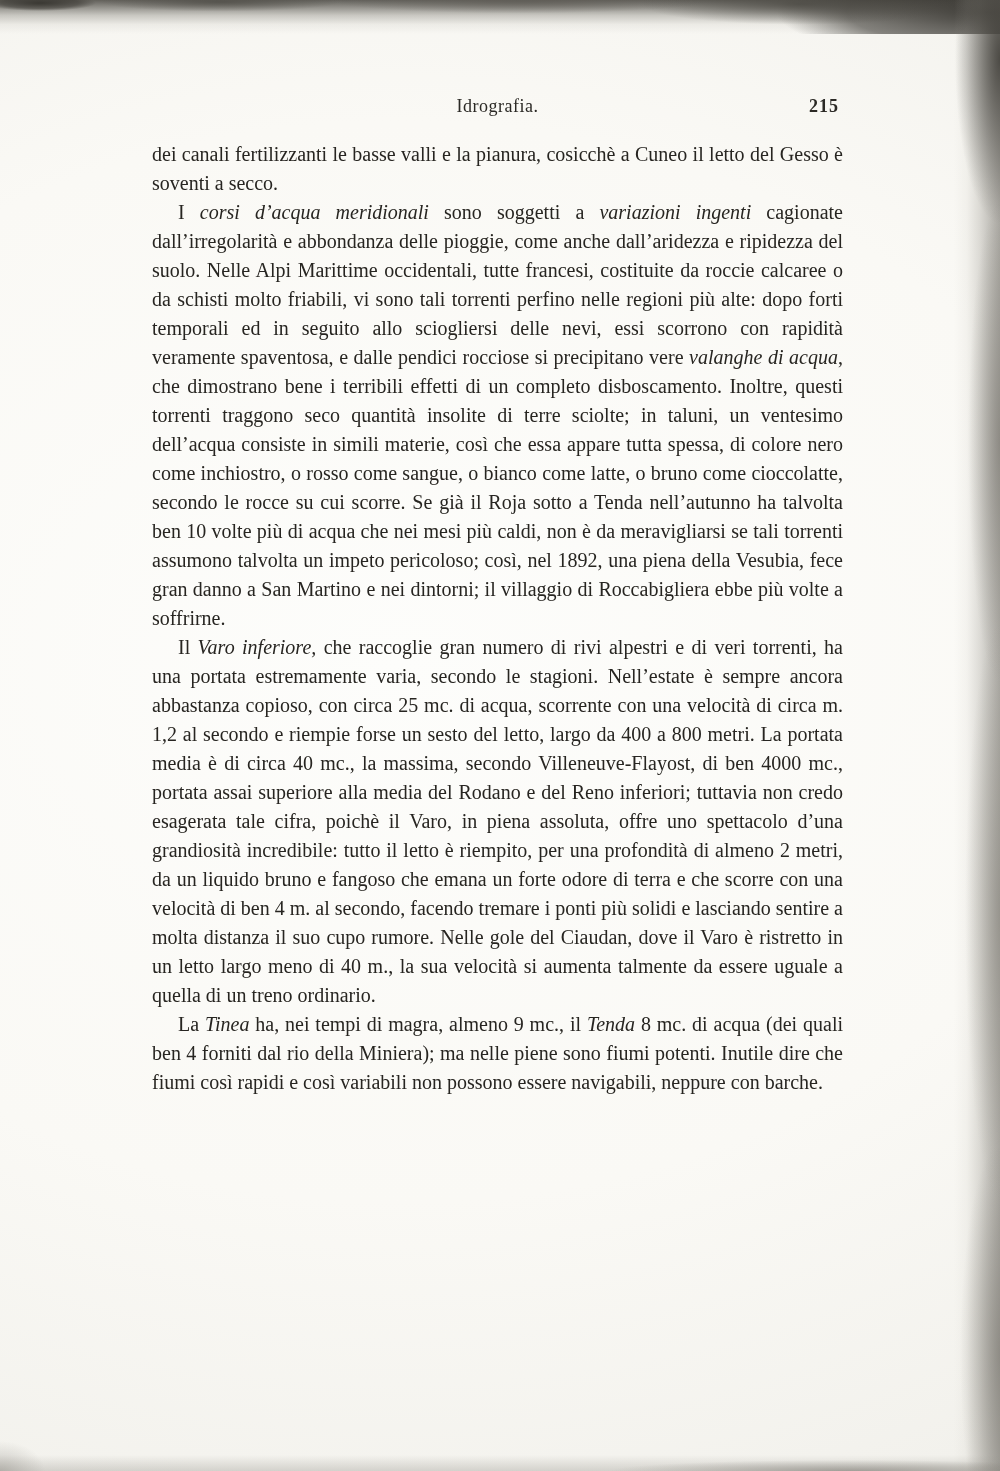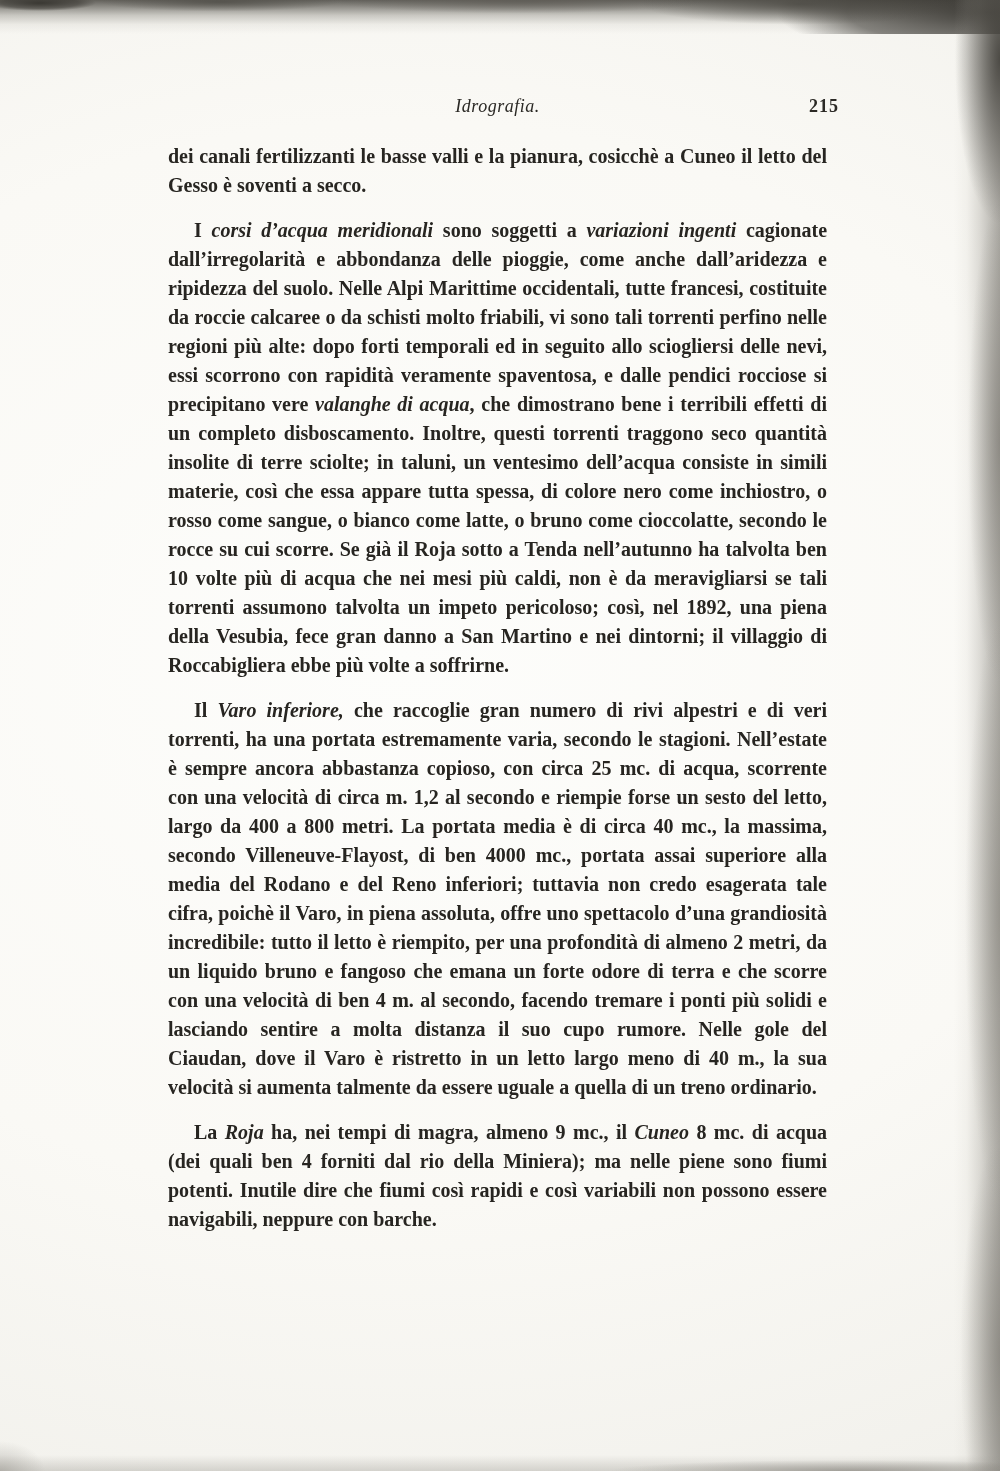--- a/index.html
+++ b/index.html
@@ -48,32 +48,32 @@
   }
   .page-content{
     position:absolute;left:152px;top:96px;width:691px;
     color:#262420;
   }
   .header{
     position:relative;height:30px;margin-bottom:14px;
     font-size:18px;
   }
   .running-title{
-    display:block;text-align:center;font-style:italic;
+    display:block;text-align:center;
     letter-spacing:.5px;color:#2b2925;
   }
   .page-number{
     position:absolute;right:4px;top:0;font-style:normal;
     letter-spacing:1px;color:#2b2925;font-weight:bold;
   }
   .body-text{
     font-size:20px;line-height:29px;text-align:justify;
     color:#272521;
   }
-  .body-text p{margin:16px;font-weight:bold;}
+  .body-text p{margin:0;}
   .body-text p.indent{text-indent:26px;}
   .it{font-style:italic;}
 </style>
 </head>
 <body>
 
 <div class="scan">
   <div class="edge-top"></div>
   <div class="edge-right"></div>
   <div class="edge-bottom"></div>
@@ -81,16 +81,16 @@
 
   <div class="page-content">
     <div class="header">
       <span class="running-title">Idrografia.</span>
       <span class="page-number">215</span>
     </div>
     <div class="body-text">
         <p><span>dei canali fertilizzanti le basse valli e la pianura, cosicchè a Cuneo il letto del Gesso è soventi a secco.</span></p>
         <p class="indent"><span>I </span><span class="it">corsi d’acqua meridionali</span><span> sono soggetti a </span><span class="it">variazioni ingenti</span><span> cagionate dall’irregolarità e abbondanza delle pioggie, come anche dall’aridezza e ripidezza del suolo. Nelle Alpi Marittime occidentali, tutte francesi, costituite da roccie calcaree o da schisti molto friabili, vi sono tali torrenti perfino nelle regioni più alte: dopo forti temporali ed in seguito allo sciogliersi delle nevi, essi scorrono con rapidità veramente spaventosa, e dalle pendici rocciose si precipitano vere </span><span class="it">valanghe di acqua</span><span>, che dimostrano bene i terribili effetti di un completo disboscamento. Inoltre, questi torrenti traggono seco quantità insolite di terre sciolte; in taluni, un ventesimo dell’acqua consiste in simili materie, così che essa appare tutta spessa, di colore nero come inchiostro, o rosso come sangue, o bianco come latte, o bruno come cioccolatte, secondo le rocce su cui scorre. Se già il Roja sotto a Tenda nell’autunno ha talvolta ben 10 volte più di acqua che nei mesi più caldi, non è da meravigliarsi se tali torrenti assumono talvolta un impeto pericoloso; così, nel 1892, una piena della Vesubia, fece gran danno a San Martino e nei dintorni; il villaggio di Roccabigliera ebbe più volte a soffrirne.</span></p>
         <p class="indent"><span>Il </span><span class="it">Varo inferiore,</span><span> che raccoglie gran numero di rivi alpestri e di veri torrenti, ha una portata estremamente varia, secondo le stagioni. Nell’estate è sempre ancora abbastanza copioso, con circa 25 mc. di acqua, scorrente con una velocità di circa m. 1,2 al secondo e riempie forse un sesto del letto, largo da 400 a 800 metri. La portata media è di circa 40 mc., la massima, secondo Villeneuve-Flayost, di ben 4000 mc., portata assai superiore alla media del Rodano e del Reno inferiori; tuttavia non credo esagerata tale cifra, poichè il Varo, in piena assoluta, offre uno spettacolo d’una grandiosità incredibile: tutto il letto è riempito, per una profondità di almeno 2 metri, da un liquido bruno e fangoso che emana un forte odore di terra e che scorre con una velocità di ben 4 m. al secondo, facendo tremare i ponti più solidi e lasciando sentire a molta distanza il suo cupo rumore. Nelle gole del Ciaudan, dove il Varo è ristretto in un letto largo meno di 40 m., la sua velocità si aumenta talmente da essere uguale a quella di un treno ordinario.</span></p>
-        <p class="indent"><span>La </span><span class="it">Roja</span><span> ha, nei tempi di magra, almeno 9 mc., il </span><span class="it">Cuneo</span><span> 8 mc. di acqua (dei quali ben 4 forniti dal rio della Miniera); ma nelle piene sono fiumi potenti. Inutile dire che fiumi così rapidi e così variabili non possono essere navigabili, neppure con barche.</span></p>
+        <p class="indent"><span>La </span><span class="it">Tinea</span><span> ha, nei tempi di magra, almeno 9 mc., il </span><span class="it">Tenda</span><span> 8 mc. di acqua (dei quali ben 4 forniti dal rio della Miniera); ma nelle piene sono fiumi potenti. Inutile dire che fiumi così rapidi e così variabili non possono essere navigabili, neppure con barche.</span></p>
       </div>
   </div>
 </div>
 
 </body></html>

